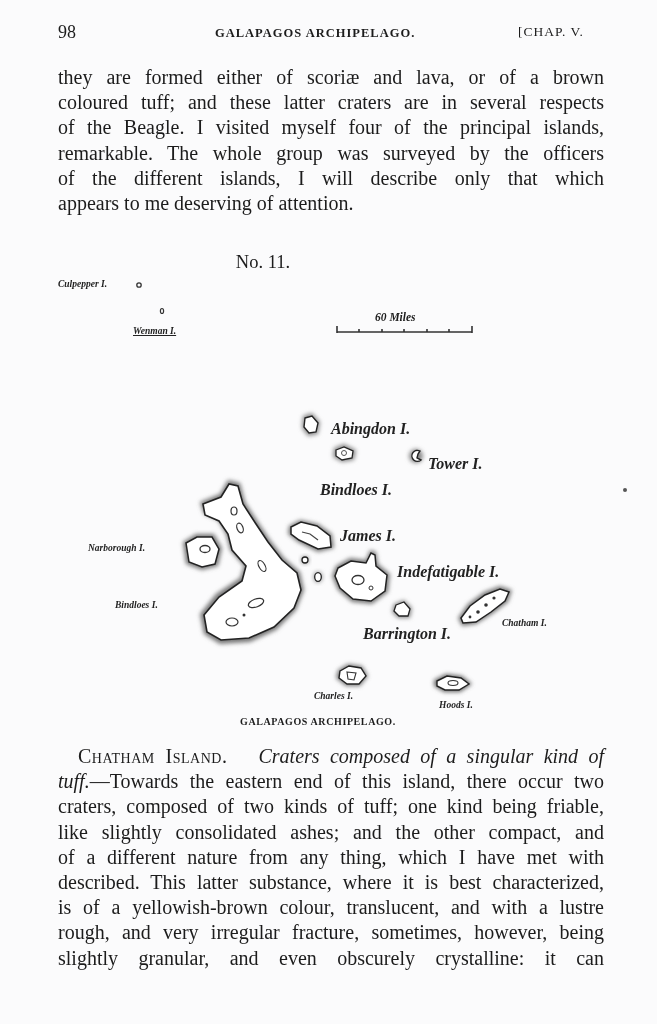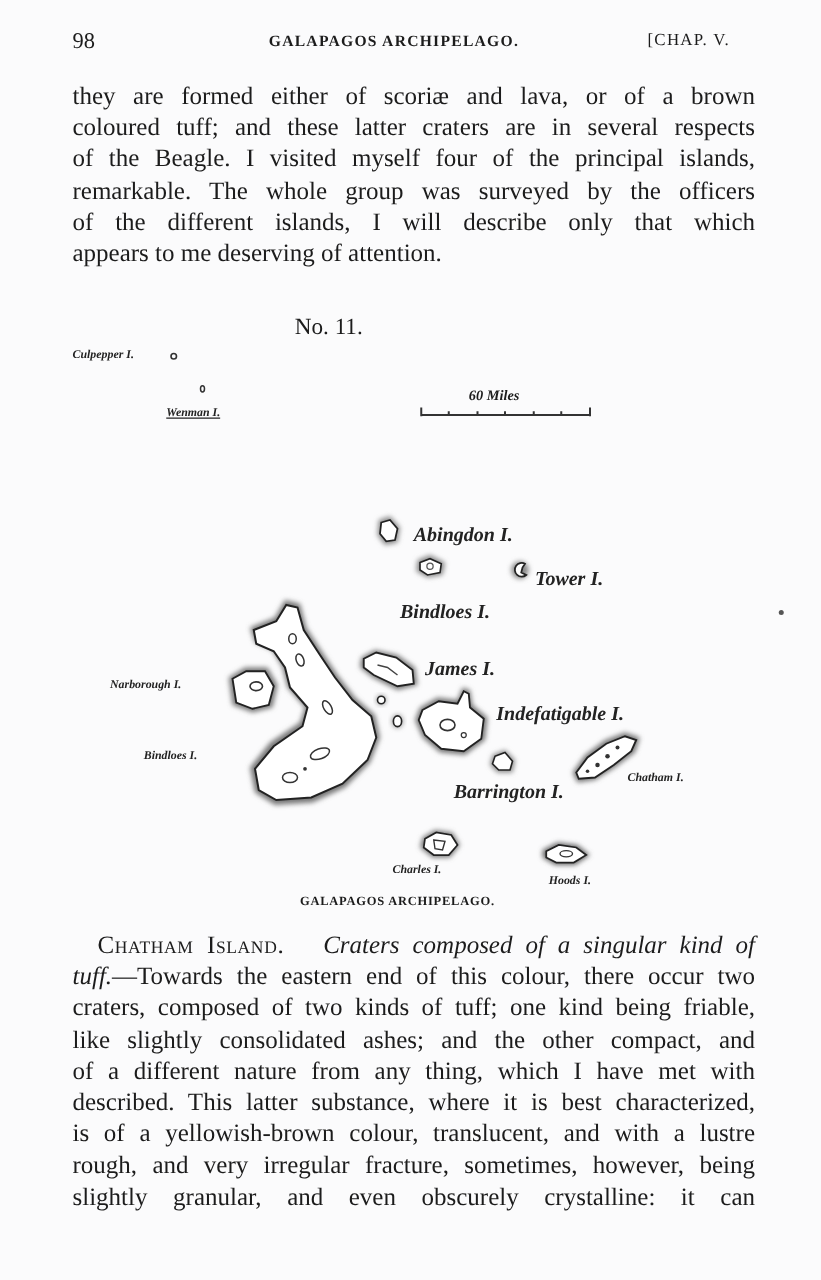--- a/index.html
+++ b/index.html
@@ -264,21 +264,21 @@
   <span class="island-label small" style="left:502px; top:348px;">Chatham I.</span>
   <span class="island-label" style="left:363px; top:355px;">Barrington I.</span>
   <span class="island-label small" style="left:314px; top:421px;">Charles I.</span>
   <span class="island-label small" style="left:439px; top:430px;">Hoods I.</span>
 
   <span class="map-caption">GALAPAGOS ARCHIPELAGO.</span>
 </div>
 
 <div class="body-text" id="para2">
   <span class="line" style="padding-left:20px; width:526px;"><span class="section-title">Chatham Island.</span>&nbsp;&nbsp;&nbsp;<span class="section-sub">Craters composed of a singular kind of</span></span>
-  <span class="line"><span class="section-sub">tuff.</span><span>—Towards the eastern end of this colour, there occur two</span></span>
+  <span class="line"><span class="section-sub">tuff.</span><span>—Towards the eastern end of this island, there occur two</span></span>
   <span class="line">craters, composed of two kinds of tuff; one kind being friable,</span>
   <span class="line">like slightly consolidated ashes; and the other compact, and</span>
   <span class="line">of a different nature from any thing, which I have met with</span>
   <span class="line">described.  This latter substance, where it is best characterized,</span>
   <span class="line">is of a yellowish-brown colour, translucent, and with a lustre</span>
   <span class="line">rough, and very irregular fracture, sometimes, however, being</span>
   <span class="line">slightly granular, and even obscurely crystalline: it can</span>
 </div>
 
 </body></html>

